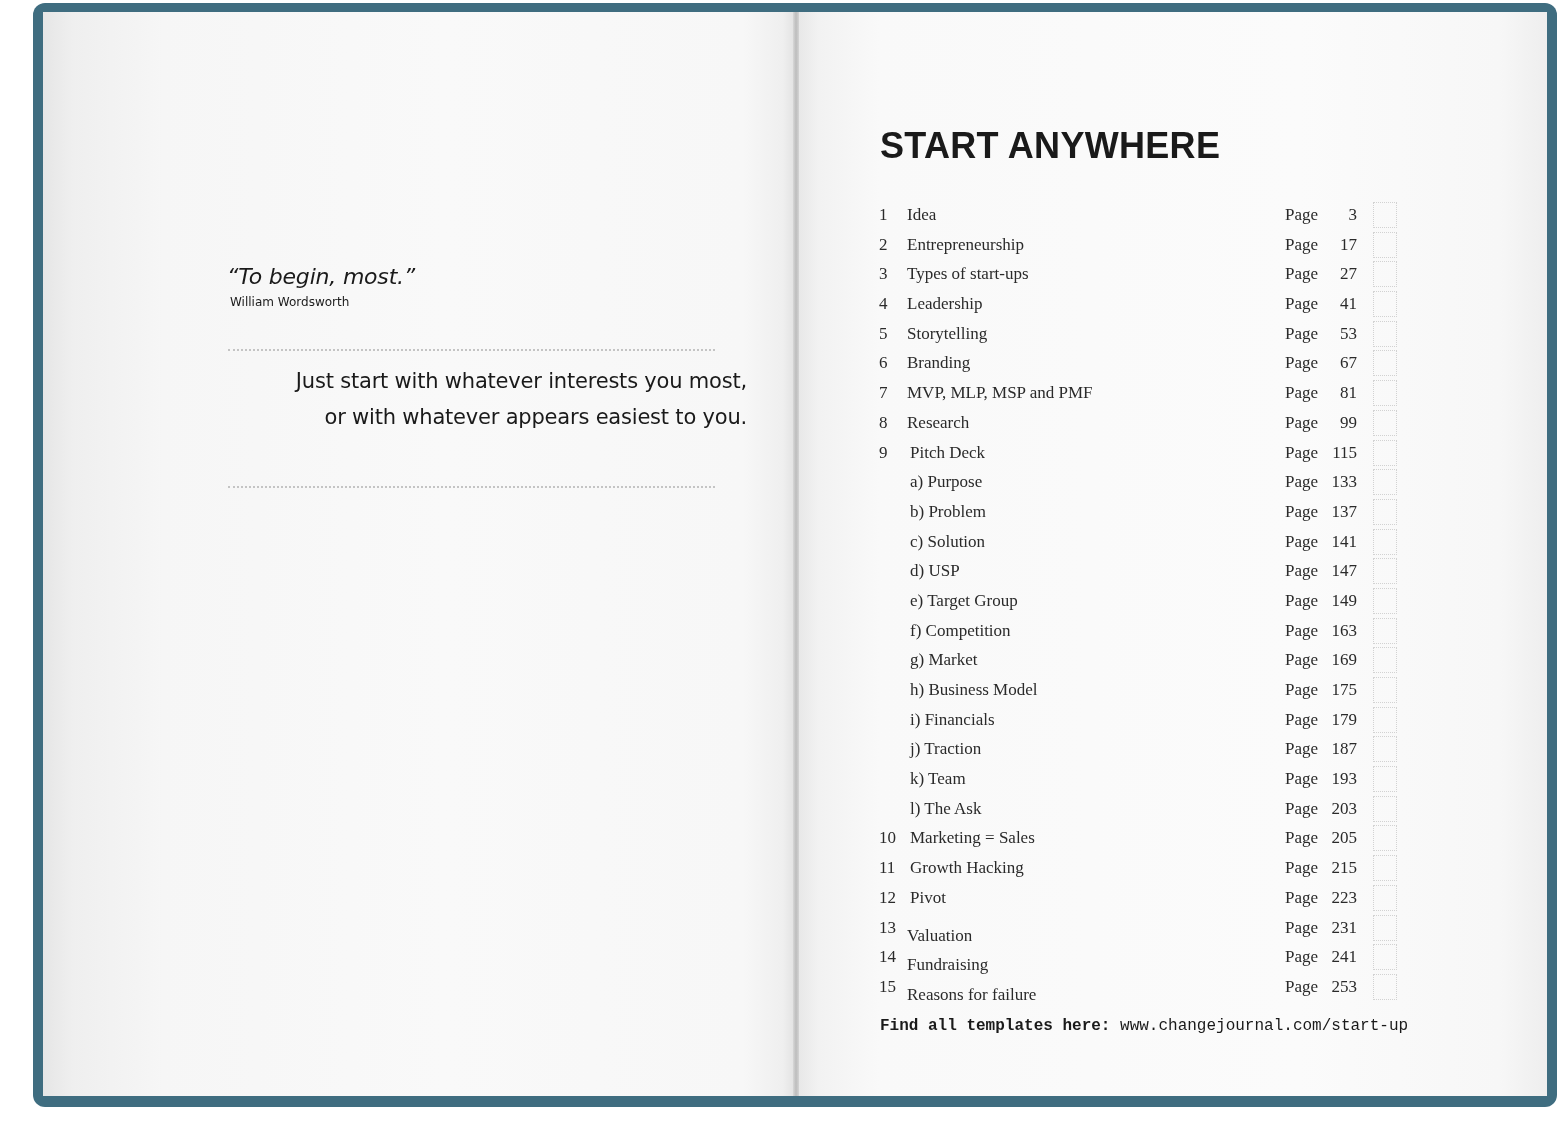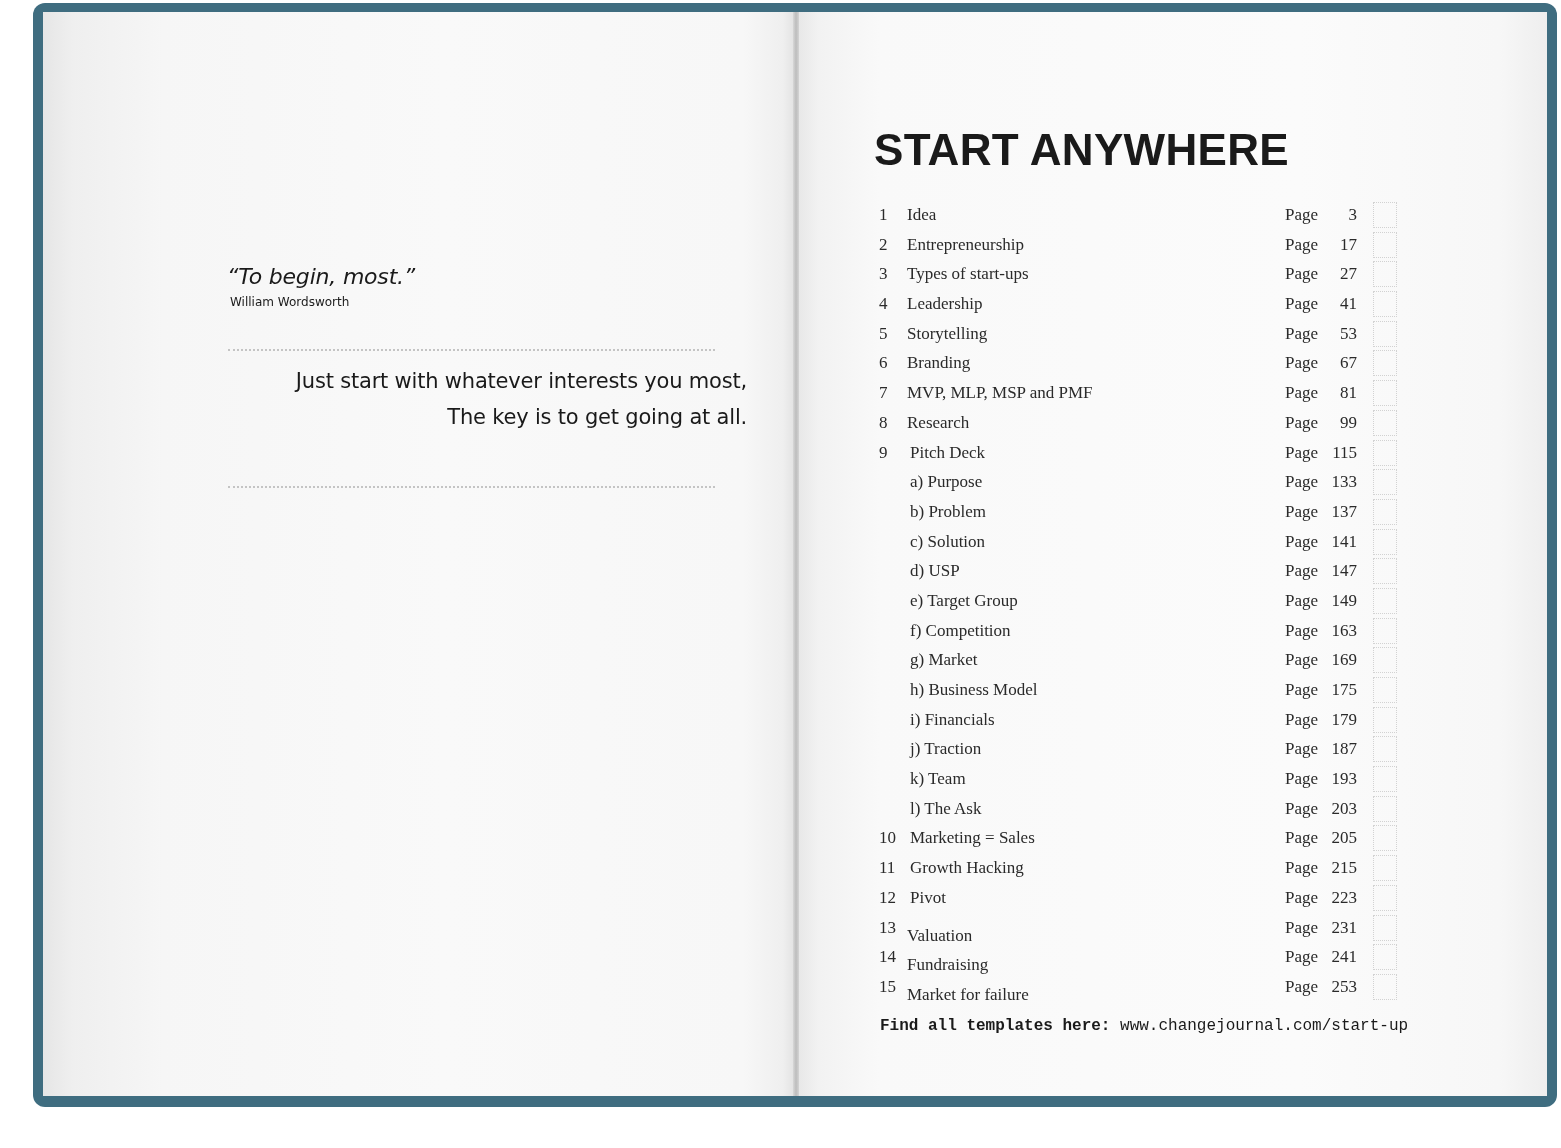--- a/index.html
+++ b/index.html
@@ -95,25 +95,25 @@
       line-height: 35.5px;
       color: #1a1a1a;
       letter-spacing: -0.2px;
       text-align: right;
     }
     .intro div { white-space: nowrap; }
 
     
     .toc-title {
       position: absolute;
-      left: 75px;
+      left: 81px;
       top: 113px;
       font-family: "Liberation Sans", sans-serif;
       font-weight: bold;
-      font-size: 44px;
+      font-size: 36px;
       color: #1a1a1a;
       letter-spacing: 0.3px;
     }
     .toc-list {
       position: absolute;
       left: 80px;
       top: 188px;
       width: 560px;
       font-family: "Liberation Serif", serif;
       font-size: 17px;
@@ -178,21 +178,21 @@
 
 <div class="cover"></div>
 <div class="pages">
 
   <div class="page-left">
     <div class="quote">“To begin, most.”</div>
     <div class="quote-author">William Wordsworth</div>
     <div class="dotted-rule rule-top"></div>
     <div class="intro">
       <div>Just start with whatever interests you most,</div>
-      <div>The key is to get going at all.</div>
+      <div>or with whatever appears easiest to you.</div>
     </div>
     <div class="dotted-rule rule-bottom"></div>
   </div>
 
   <div class="spine"></div>
 
   <div class="page-right">
     <div class="toc-title">START ANYWHERE</div>
 
     <div class="toc-list">
@@ -373,21 +373,21 @@
       </div>
       <div class="toc-row narrow">
         <span class="toc-num">14</span>
         <span class="toc-label">Fundraising</span>
         <span class="toc-page-word">Page</span>
         <span class="toc-page-num">241</span>
         <span class="toc-check"></span>
       </div>
       <div class="toc-row narrow">
         <span class="toc-num">15</span>
-        <span class="toc-label">Market for failure</span>
+        <span class="toc-label">Reasons for failure</span>
         <span class="toc-page-word">Page</span>
         <span class="toc-page-num">253</span>
         <span class="toc-check"></span>
       </div>
     </div>
 
     <div class="footer-link">
       <span class="label">Find all templates here:</span>
       <span>www.changejournal.com/start-up</span>
     </div>

